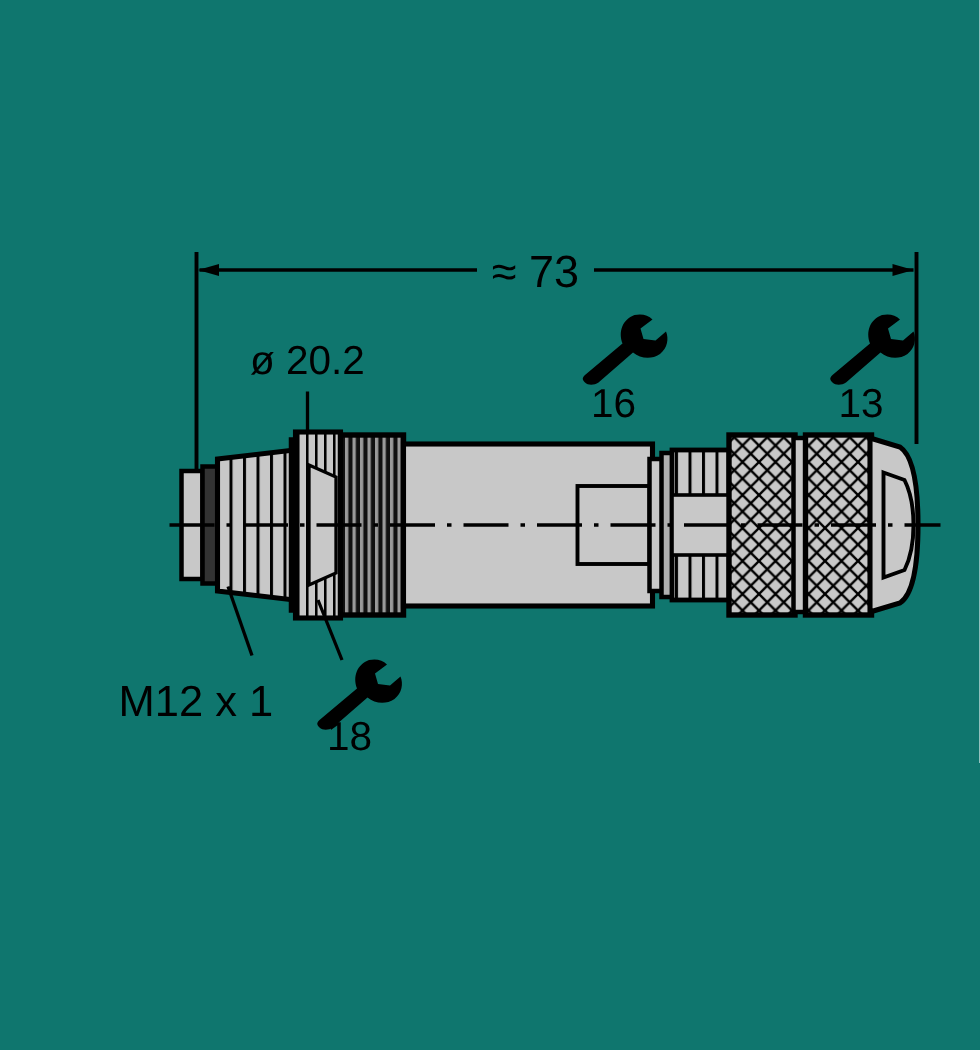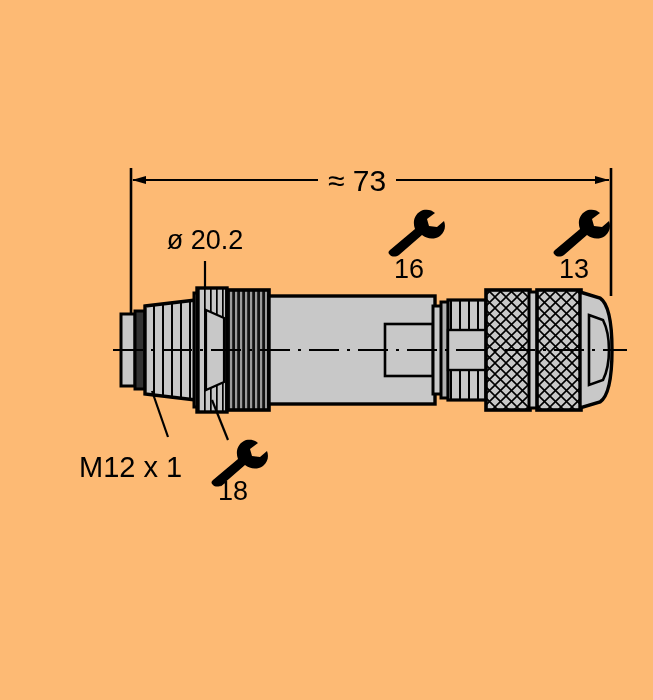--- a/index.html
+++ b/index.html
@@ -10,21 +10,21 @@
   body {
     width: 653px;
     height: 700px;
     font-family: "Liberation Sans", sans-serif;
     overflow: hidden;
   }
   #drawing-root {
     position: relative;
     width: 653px;
     height: 700px;
-    background: #fdba74;
+    background: #0f766e;
   }
   svg.drawing {
     display: block;
     width: 653px;
     height: 700px;
   }
   text.dim-label {
     font-family: "Liberation Sans", sans-serif;
     fill: #000000;
   }

